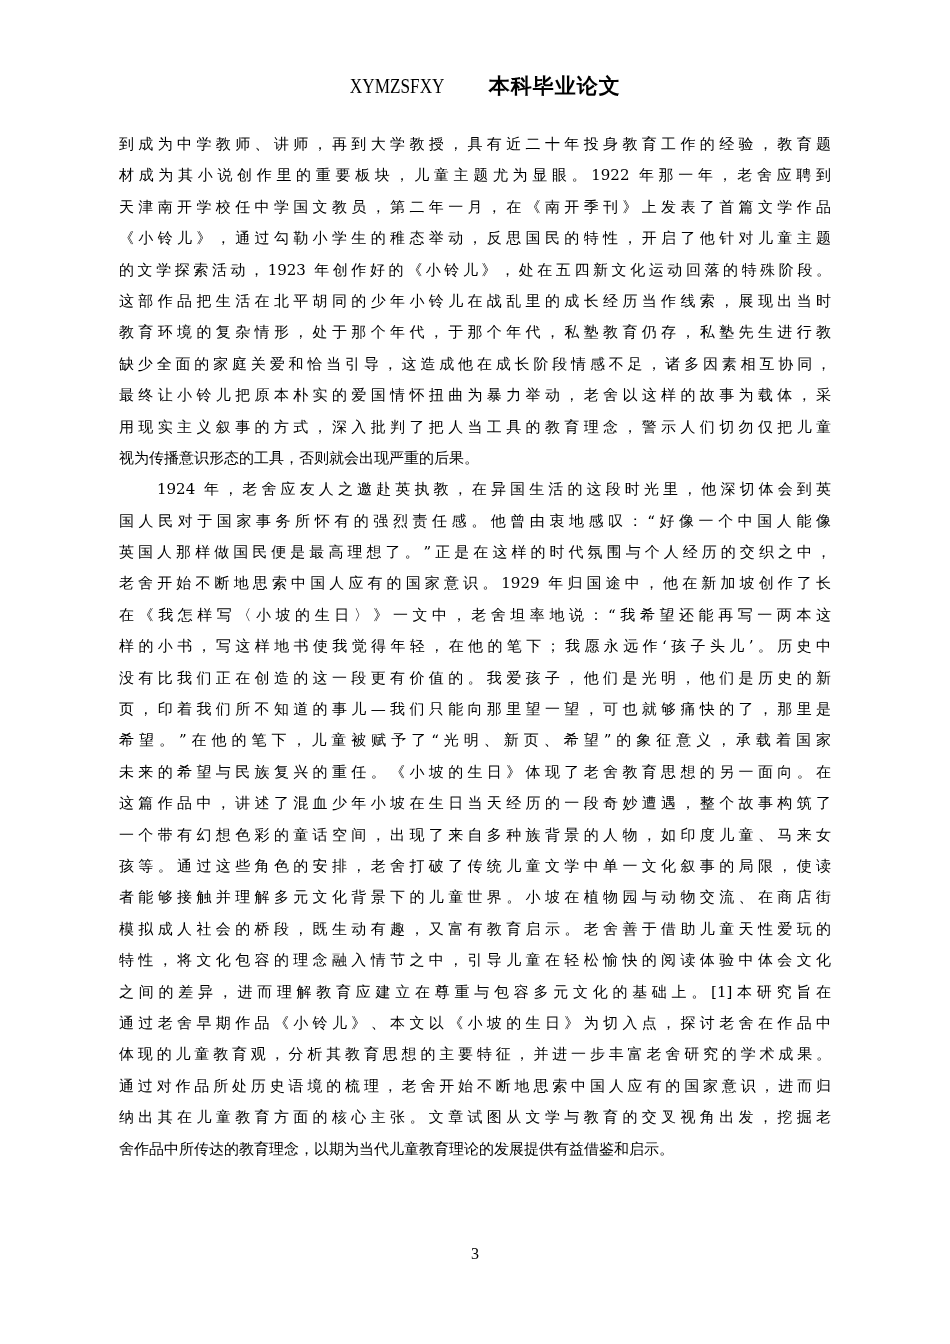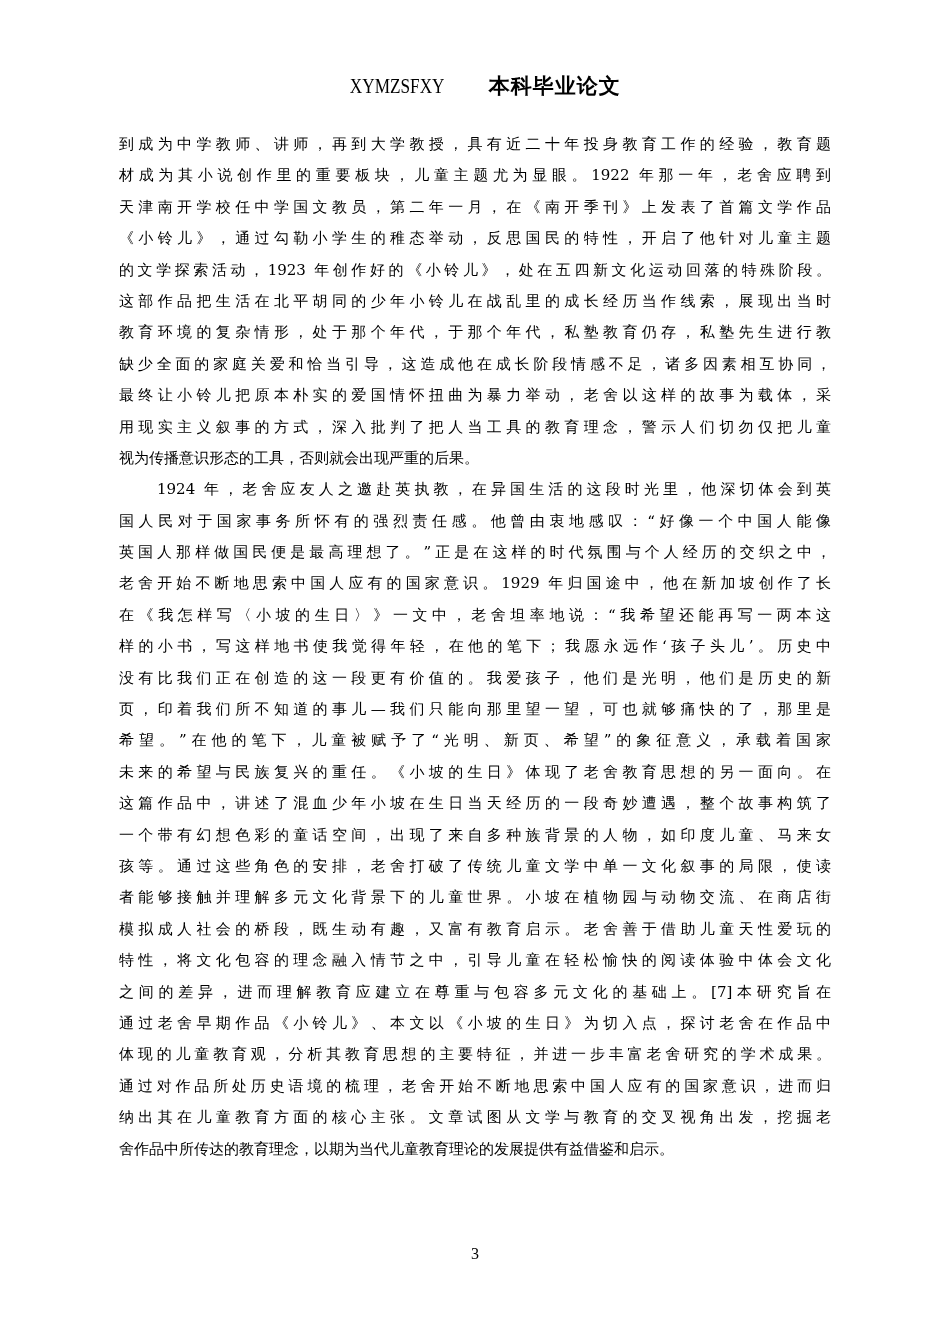--- a/index.html
+++ b/index.html
@@ -58,21 +58,21 @@
         <span class="line">没有比我们正在创造的这一段更有价值的。我爱孩子，他们是光明，他们是历史的新</span>
         <span class="line">页，印着我们所不知道的事儿—我们只能向那里望一望，可也就够痛快的了，那里是</span>
         <span class="line">希望。”在他的笔下，儿童被赋予了“光明、新页、希望”的象征意义，承载着国家</span>
         <span class="line">未来的希望与民族复兴的重任。《小坡的生日》体现了老舍教育思想的另一面向。在</span>
         <span class="line">这篇作品中，讲述了混血少年小坡在生日当天经历的一段奇妙遭遇，整个故事构筑了</span>
         <span class="line">一个带有幻想色彩的童话空间，出现了来自多种族背景的人物，如印度儿童、马来女</span>
         <span class="line">孩等。通过这些角色的安排，老舍打破了传统儿童文学中单一文化叙事的局限，使读</span>
         <span class="line">者能够接触并理解多元文化背景下的儿童世界。小坡在植物园与动物交流、在商店街</span>
         <span class="line">模拟成人社会的桥段，既生动有趣，又富有教育启示。老舍善于借助儿童天性爱玩的</span>
         <span class="line">特性，将文化包容的理念融入情节之中，引导儿童在轻松愉快的阅读体验中体会文化</span>
-        <span class="line">之间的差异，进而理解教育应建立在尊重与包容多元文化的基础上。[7]本研究旨在</span>
+        <span class="line">之间的差异，进而理解教育应建立在尊重与包容多元文化的基础上。[1]本研究旨在</span>
         <span class="line">通过老舍早期作品《小铃儿》、本文以《小坡的生日》为切入点，探讨老舍在作品中</span>
         <span class="line">体现的儿童教育观，分析其教育思想的主要特征，并进一步丰富老舍研究的学术成果。</span>
         <span class="line">通过对作品所处历史语境的梳理，老舍开始不断地思索中国人应有的国家意识，进而归</span>
         <span class="line">纳出其在儿童教育方面的核心主张。文章试图从文学与教育的交叉视角出发，挖掘老</span>
         <span class="line last">舍作品中所传达的教育理念，以期为当代儿童教育理论的发展提供有益借鉴和启示。</span>
       </div>
     </div>
 
   <div class="pagenum">3</div>
 </div>

